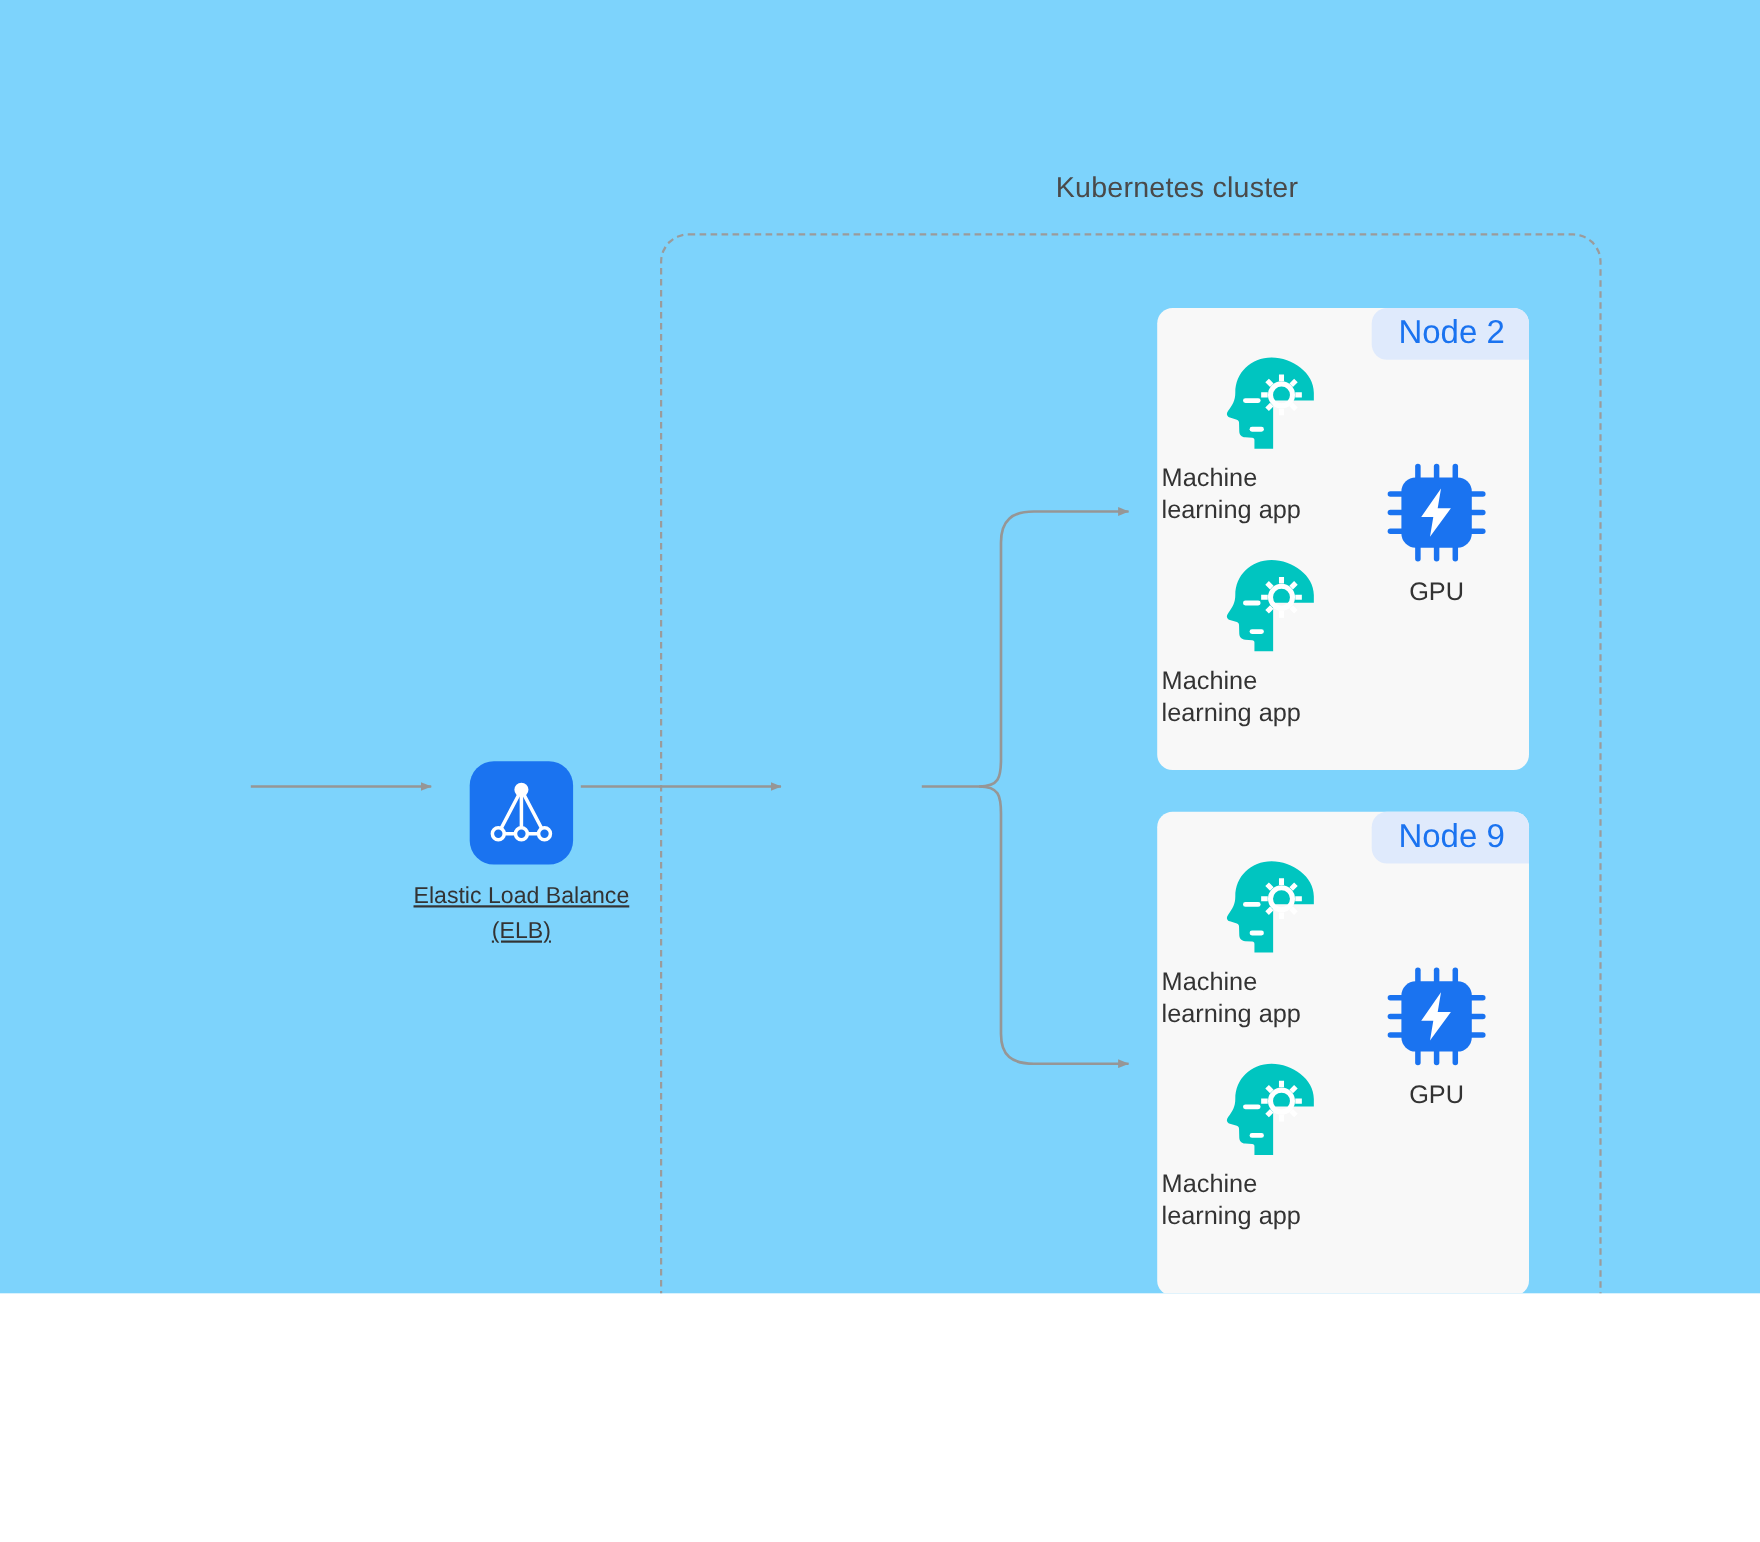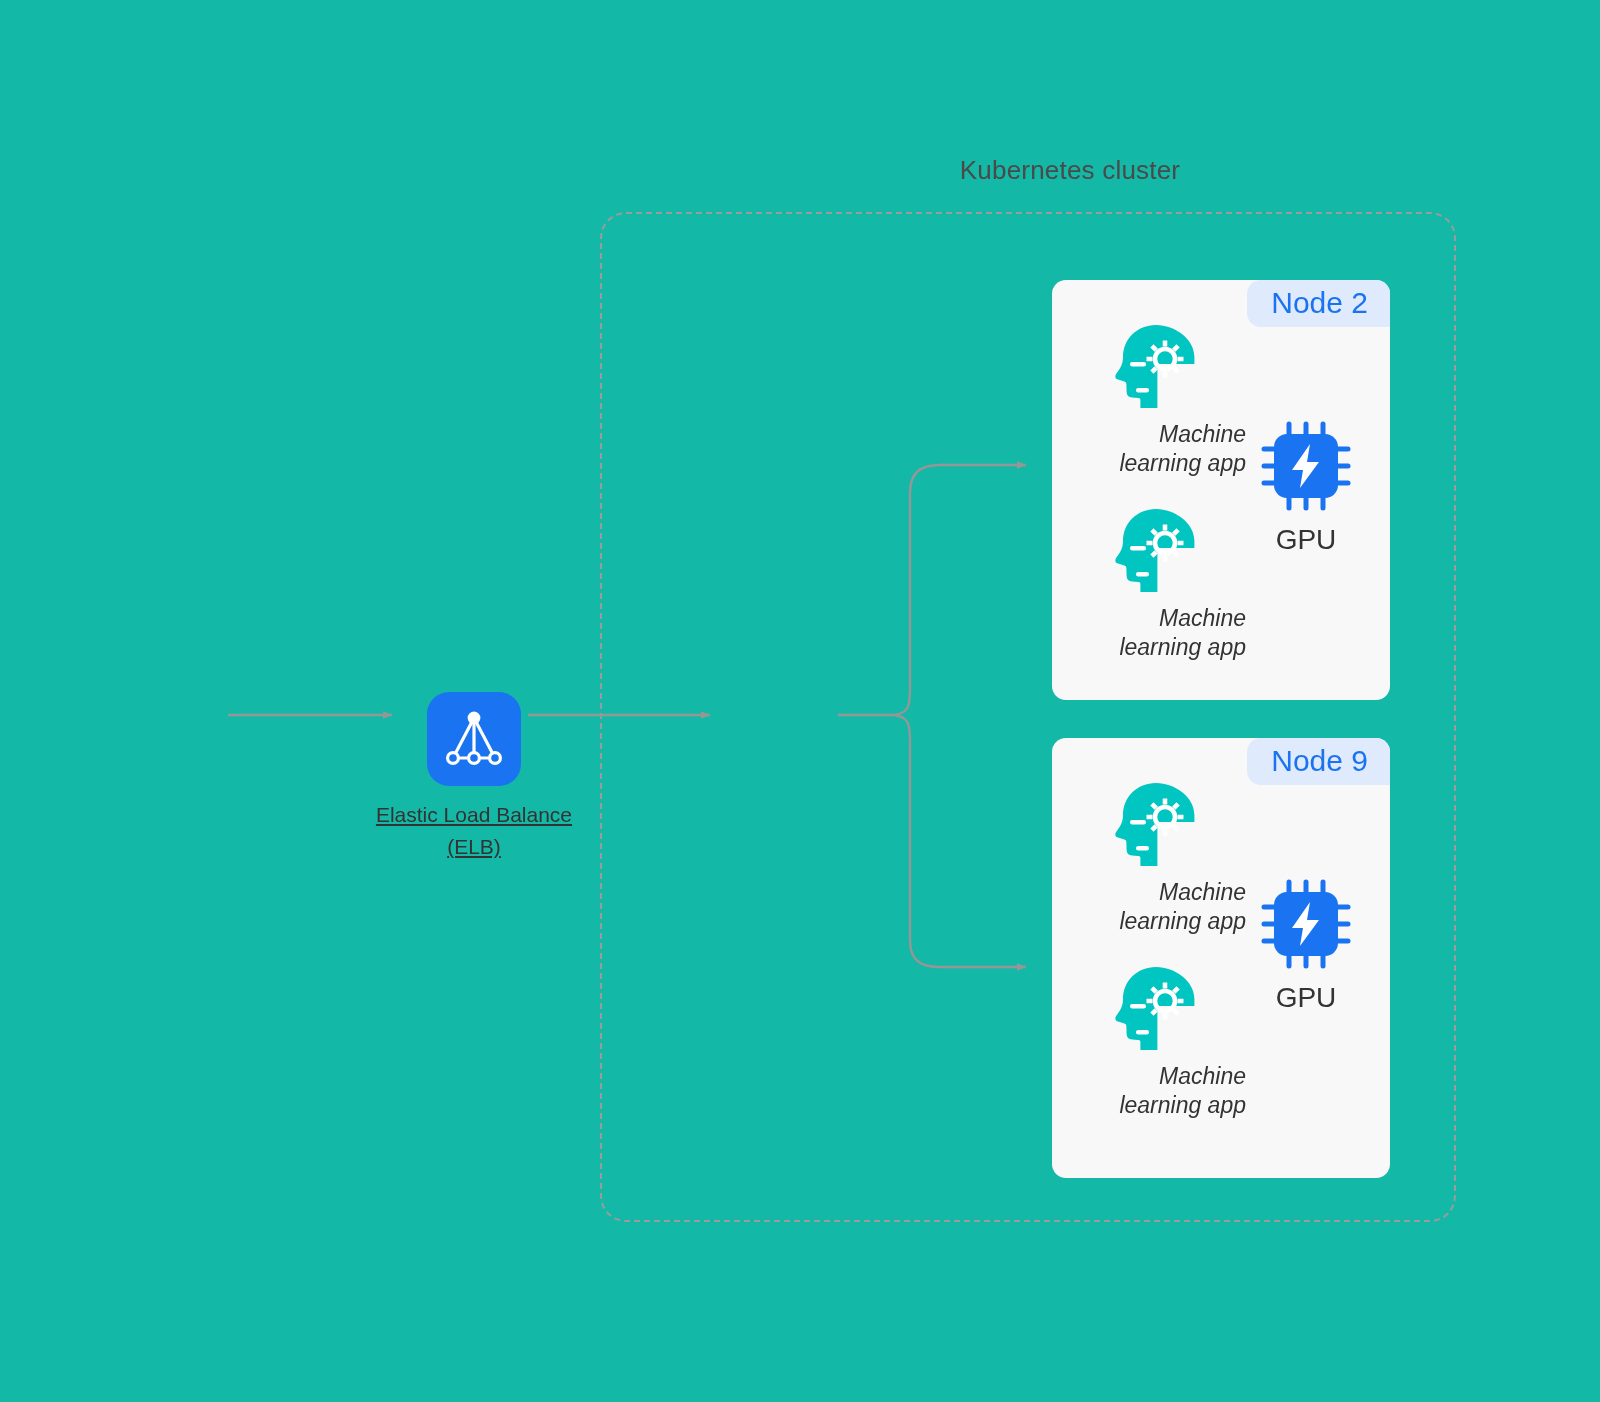--- a/index.html
+++ b/index.html
@@ -7,22 +7,22 @@
     padding: 0;
     background: #ffffff;
   }
   body {
     font-family: "Liberation Sans", "DejaVu Sans", sans-serif;
     color: #333333;
   }
   #canvas {
     position: relative;
     width: 1600px;
-    height: 1402px;
-    background: #14b8a6;
+    height: 1176px;
+    background: #7dd3fc;
     overflow: hidden;
   }
   .abs { position: absolute; }
 
   
   #cluster-title {
     left: 790px;
     top: 155px;
     width: 560px;
     text-align: center;
@@ -55,32 +55,32 @@
     background: #dfeafc;
     color: #1a73f0;
     font-size: 30px;
     padding: 8px 22px 9px 24px;
     border-radius: 14px 14px 0 14px;
     line-height: 1;
     white-space: nowrap;
   }
 
   
-  .ml-app { position: absolute; width: 190px; text-align: right; font-style: italic; }
+  .ml-app { position: absolute; width: 190px; text-align: left; }
   .ml-icon-wrap { height: 92px; display: flex; align-items: flex-end; justify-content: center; }
   .ml-label {
     font-size: 23px;
     line-height: 29px;
     color: #333333;
     margin-top: 10px;
   }
 
   
   .gpu-group { position: absolute; width: 140px; text-align: center; }
-  .gpu-label { font-size: 28px; color: #333333; margin-top: 12px; }
+  .gpu-label { font-size: 23px; color: #333333; margin-top: 12px; }
 
   
   .stage { position: absolute; text-align: center; }
   .stage-label {
     font-size: 23px;
     line-height: 30px;
     color: #333333;
     margin-top: 14px;
     white-space: nowrap;
   }

